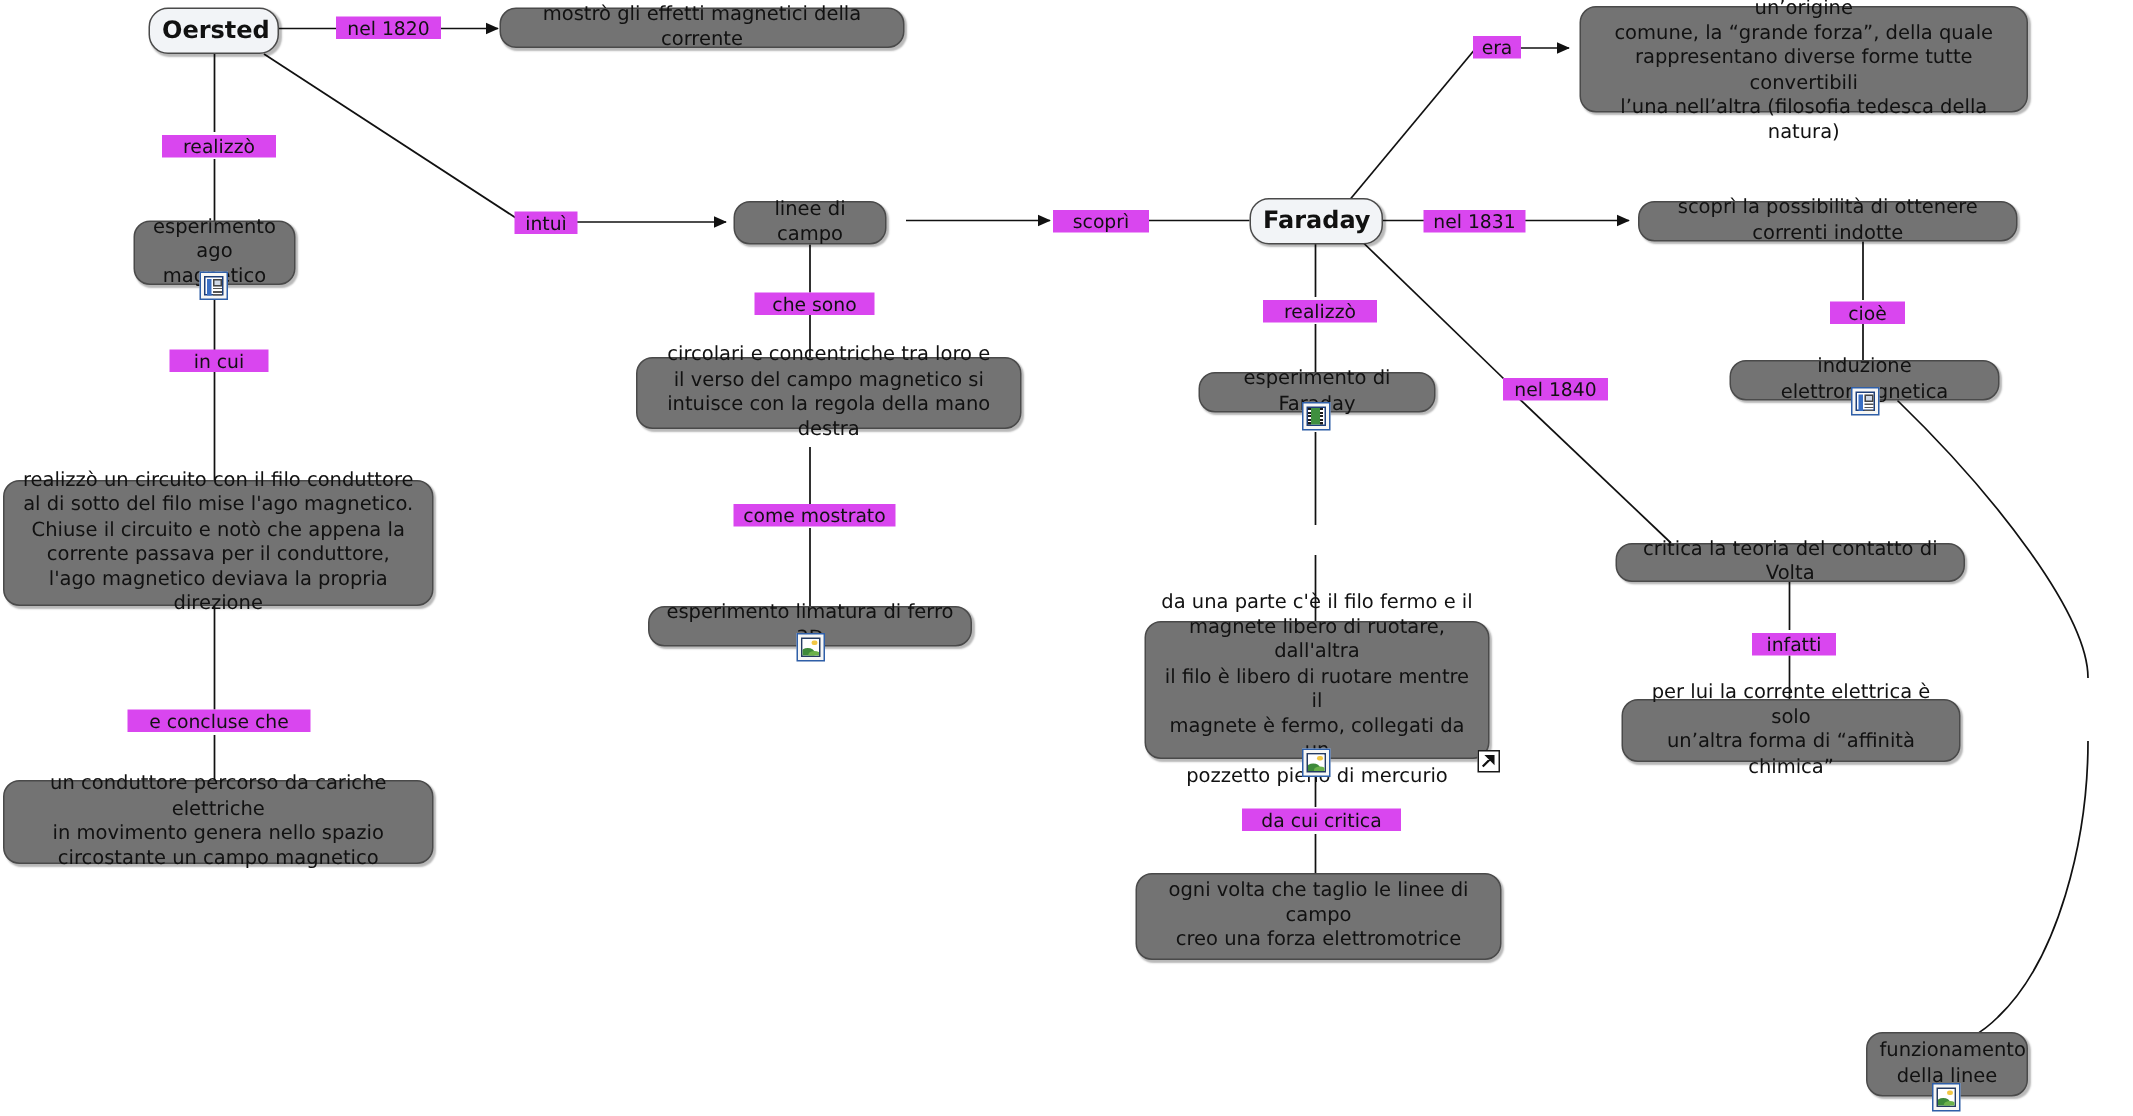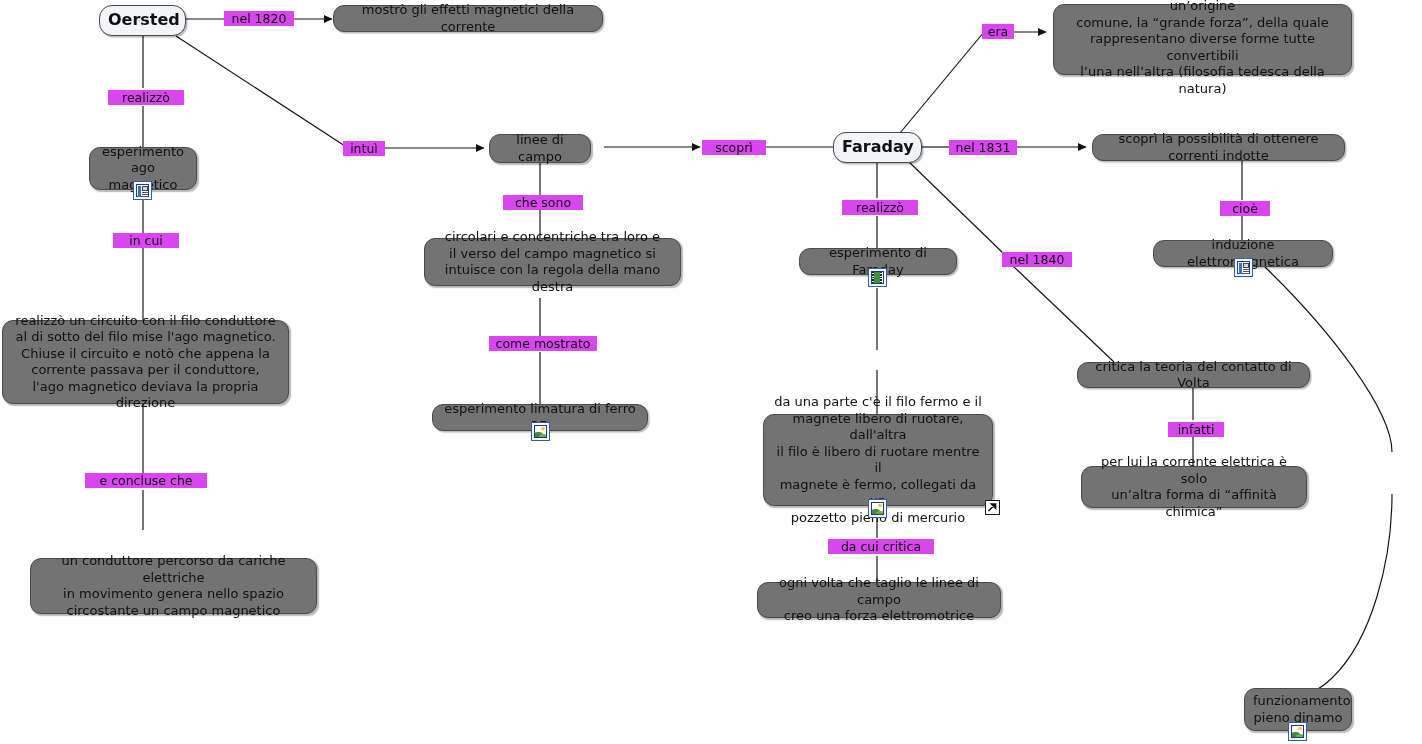--- a/index.html
+++ b/index.html
@@ -245,21 +245,21 @@
   </span>
 
   <div class="node" style="left:2px; top:320px; width:287px; height:84px;">
     <span class="txt">realizzò un circuito con il filo conduttore
 al di sotto del filo mise l'ago magnetico.
 Chiuse il circuito e notò che appena la
 corrente passava per il conduttore,
 l'ago magnetico deviava la propria direzione</span>
   </div>
 
-  <div class="node" style="left:2px; top:558px; width:287px; height:56px;margin-left:28px;">
+  <div class="node" style="left:2px; top:520px; width:287px; height:56px;">
     <span class="txt">un conduttore percorso da cariche elettriche
 in movimento  genera nello spazio
 circostante un campo magnetico</span>
   </div>
 
   <div class="node" style="left:489px; top:134px; width:102px; height:29px;">
     <span class="txt">linee di campo</span>
   </div>
 
   <div class="node" style="left:411px; top:238px; width:257px; height:48px;margin-left:13px;">
@@ -329,37 +329,37 @@
         <span class="hill1"></span>
         <span class="hill2"></span>
       </span>
   </span>
   <span class="linkbox" style="left:985px; top:500px;">
     <svg width="13" height="13" viewBox="0 0 13 13" aria-hidden="true">
       <path d="M2.5,10 L9,3.5 M5.4,3.1 L9.6,3.1 L9.6,7.3 Z" stroke="#111" stroke-width="1.5" fill="#111"></path>
     </svg>
   </span>
 
-  <div class="node" style="left:757px; top:582px; width:244px; height:36px;">
+  <div class="node" style="left:757px; top:582px; width:244px; height:58px;">
     <span class="txt">ogni volta che taglio le linee di campo
 creo una forza elettromotrice</span>
   </div>
 
   <div class="node" style="left:1077px; top:362px; width:233px; height:26px;">
     <span class="txt">critica la teoria del contatto di Volta</span>
   </div>
 
   <div class="node" style="left:1081px; top:466px; width:226px; height:42px;">
     <span class="txt">per lui la corrente elettrica è solo
 un’altra forma di “affinità chimica”</span>
   </div>
 
   <div class="node" style="left:1244px; top:688px; width:108px; height:43px;">
     <span class="txt">funzionamento
-pieno dinamo</span>
+della linee</span>
   </div>
   <span class="badge ic-pic" style="left:1288px; top:722px;">
     <span class="inner">
         <span class="sky"></span>
         <span class="sun"></span>
         <span class="hill1"></span>
         <span class="hill2"></span>
       </span>
   </span>
 

